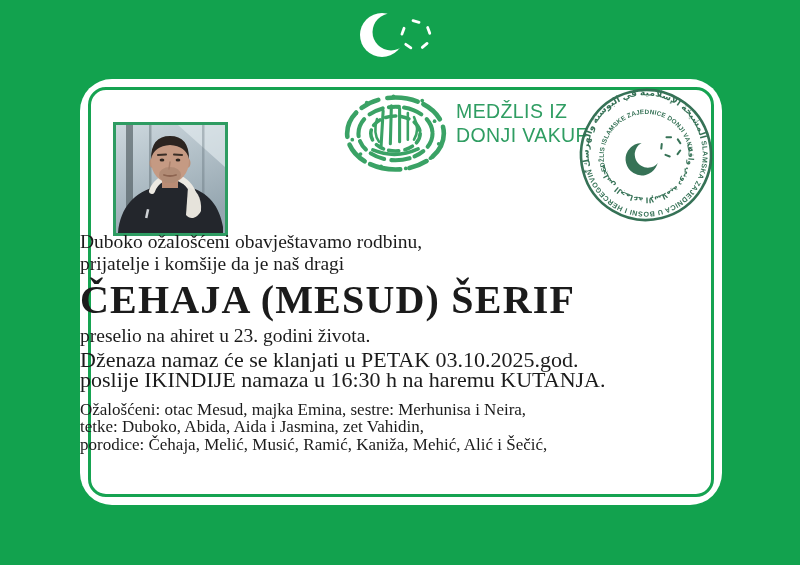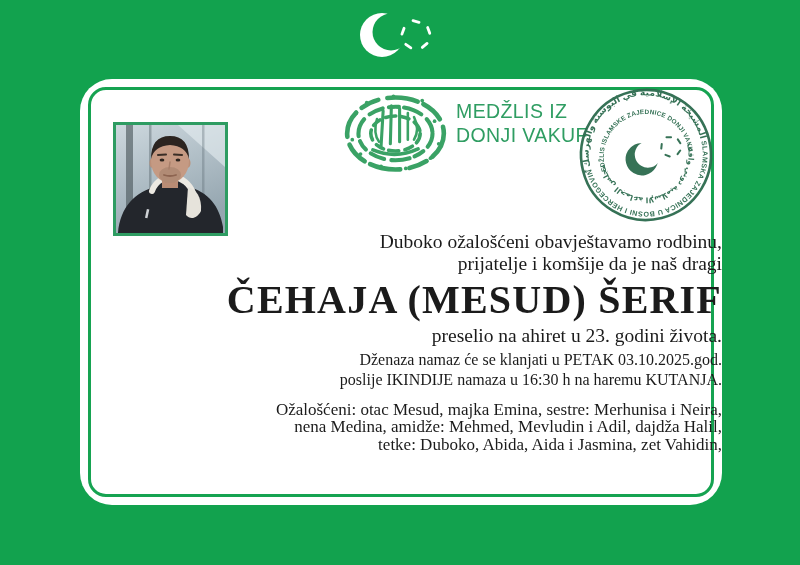--- a/index.html
+++ b/index.html
@@ -42,25 +42,25 @@
     color:#2f9d62;
   }
 
   .hadith{
     position:absolute;left:0;right:0;top:99px;text-align:center;
     font-family:"Liberation Sans",sans-serif;
     font-style:italic;font-weight:bold;font-size:16px;
     color:#28a25b;
   }
 
-  .txt{position:absolute;left:0;right:0;text-align:right;color:#1b1b1b;}
+  .txt{position:absolute;left:0;right:0;text-align:left;color:#1b1b1b;}
   .intro{top:152px;font-size:19.5px;line-height:21.5px;}
   .name{top:200px;font-size:40px;font-weight:bold;letter-spacing:1.2px;line-height:42px;}
   .age{top:246px;font-size:19.5px;}
-  .funeral{top:271px;font-size:16px;line-height:20px;padding-left:31px;}
+  .funeral{top:271px;font-size:22px;line-height:20px;}
   .mourners{top:322px;font-size:17px;line-height:17.4px;}
 
   
   .stamp{
     position:absolute;left:574px;top:84px;width:144px;height:142px;
     transform:rotate(-14deg);opacity:.95;z-index:5;
   }
   .stamp text{
     font-family:"Liberation Sans","DejaVu Sans",sans-serif;
     font-weight:bold;fill:#2c6b4e;
@@ -172,22 +172,22 @@
 
     <div class="txt age">preselio na ahiret u 23. godini života.</div>
 
     <div class="txt funeral">
       <div>Dženaza namaz će se klanjati u PETAK 03.10.2025.god.</div>
       <div>poslije IKINDIJE namaza u 16:30 h na haremu KUTANJA.</div>
     </div>
 
     <div class="txt mourners">
       <div>Ožalošćeni: otac Mesud, majka Emina, sestre: Merhunisa i Neira,</div>
-      <div>nena Medina, amidže: Mehmed, Mevludin i Adil, dajdža Halil,</div>
       <div>tetke: Duboko, Abida, Aida i Jasmina, zet Vahidin,</div>
+      <div>porodice: Čehaja, Melić, Musić, Ramić, Kaniža, Mehić, Alić i Šečić,</div>
     </div>
   </div>
 
   <svg class="stamp" viewBox="0 0 140 140" aria-hidden="true">
     <defs>
       <path id="arcTopOuter" d="M 16,82 A 56 56 0 1 1 124,82"></path>
       <path id="arcBottomOuter" d="M 126,70 A 56 56 0 0 1 14,70"></path>
       <path id="arcTopInner" d="M 28.5,78 A 42 42 0 1 1 111.5,78"></path>
       <path id="arcBottomInner" d="M 112,70 A 42 42 0 0 1 28,70"></path>
       <mask id="cutStamp">

